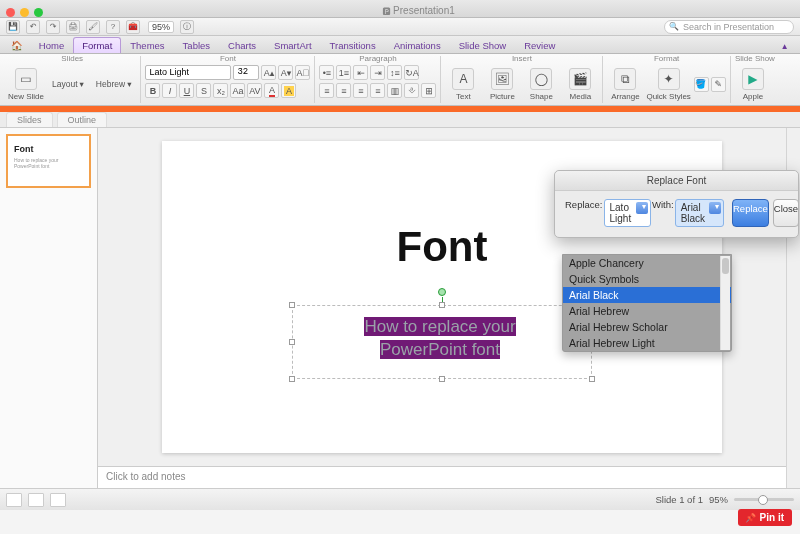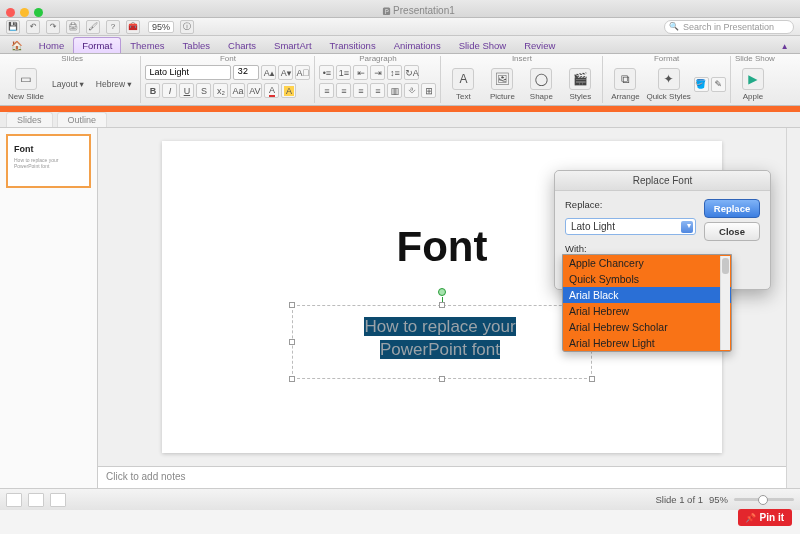--- a/index.html
+++ b/index.html
@@ -59,53 +59,53 @@
 .thumb{border:2px solid #f3a04a;background:#fff;height:54px;position:relative;padding:8px 6px;}
 .thumb .tt{font-size:9px;font-weight:bold;color:#222;}
 .thumb .st{font-size:5px;color:#999;margin-top:4px;line-height:1.1;}
 
 .canvas-area{flex:1;display:flex;flex-direction:column;}
 .canvas-scroll{flex:1;display:flex;align-items:center;justify-content:center;background:#f0f0f0;position:relative;}
 .slide{background:#fff;width:560px;height:312px;box-shadow:0 1px 4px rgba(0,0,0,.2);position:relative;}
 .slide .title{position:absolute;top:82px;left:0;right:0;text-align:center;font-size:42px;font-weight:900;color:#111;font-family:Arial,sans-serif;}
 .subtitle-box{position:absolute;top:164px;left:130px;width:300px;height:74px;border:1px dashed #bcbcbc;}
 .subtitle-box .sel-text{position:absolute;top:10px;left:20px;right:24px;text-align:center;font-size:17px;color:#9aa2a8;font-family:Arial,sans-serif;line-height:1.35;}
-.hl{background:#0c4a6e;}
+.hl{background:#701a75;}
 .handle{position:absolute;width:6px;height:6px;background:#fff;border:1px solid #9a9a9a;}
 .h-tl{top:-4px;left:-4px;} .h-tr{top:-4px;right:-4px;} .h-bl{bottom:-4px;left:-4px;} .h-br{bottom:-4px;right:-4px;}
 .h-t{top:-4px;left:calc(50% - 3px);} .h-b{bottom:-4px;left:calc(50% - 3px);} .h-l{left:-4px;top:calc(50% - 3px);} .h-r{right:-4px;top:calc(50% - 3px);}
 .rot{position:absolute;top:-18px;left:calc(50% - 4px);width:8px;height:8px;border:1px solid #2a9d3a;border-radius:50%;background:#a6e3ae;}
 .rot::after{content:"";position:absolute;top:8px;left:3px;width:1px;height:8px;background:#2a9d3a;}
 .vscroll{width:14px;background:#f0f0f0;border-left:1px solid #d4d4d4;}
 
 .notes{height:22px;background:#fff;border-top:1px solid #ccc;font-size:10px;color:#888;padding:4px 8px;}
 
 
 .status{height:22px;background:linear-gradient(#f4f4f4,#e4e4e4);border-top:1px solid #ccc;display:flex;align-items:center;padding:0 6px;font-size:9.5px;color:#555;gap:6px;}
 .status .viewbtn{width:16px;height:14px;border:1px solid #ccc;background:#fff;border-radius:1px;}
 .status .spacer{flex:1;}
 .status .slider{width:60px;height:3px;background:#ccc;border-radius:2px;position:relative;}
 .status .slider::after{content:"";position:absolute;left:24px;top:-3px;width:8px;height:8px;background:#fff;border:1px solid #999;border-radius:50%;}
 
 
-.dialog-shadow{position:absolute;top:170px;left:554px;width:217px;background:#ececec;border:1px solid #b8b8b8;border-radius:5px;box-shadow:0 6px 18px rgba(0,0,0,.3);z-index:50;}
+.dialog-shadow{position:absolute;top:170px;left:554px;width:245px;background:#ececec;border:1px solid #b8b8b8;border-radius:5px;box-shadow:0 6px 18px rgba(0,0,0,.3);z-index:50;}
 .dialog-title{height:20px;background:linear-gradient(#f2f2f2,#dedede);text-align:center;font-size:10px;color:#444;line-height:20px;border-bottom:1px solid #ccc;border-radius:5px 5px 0 0;}
 .dialog-body{padding:8px 10px 10px;display:flex;gap:8px;}
-.dcol-l{flex:1;display:flex;flex-direction:column;gap:8px;}
+.dcol-l{flex:1;display:flex;flex-direction:row;gap:1px;}
 .dlabel{font-size:9.5px;color:#333;}
 .dsel{border:1px solid #8ab4e8;background:#fff;border-radius:3px;font-size:10px;padding:2px 16px 2px 5px;position:relative;color:#333;}
 .dsel.active{background:#d5e6fb;}
 .dsel::after{content:"";position:absolute;right:2px;top:2px;width:12px;height:12px;background:linear-gradient(#8db7f3,#4f87e0);border-radius:2px;}
 .dsel::before{content:"▾";position:absolute;right:4px;top:2px;font-size:8px;color:#fff;z-index:1;}
-.dcol-r{display:flex;flex-direction:column;gap:4px;width:56px;font-weight:bold;}
+.dcol-r{display:flex;flex-direction:row;gap:4px;width:56px;}
 .dbtn{font-size:9.5px;border:1px solid #b4b4b4;border-radius:4px;padding:3px 0;text-align:center;background:linear-gradient(#fdfdfd,#e6e6e6);color:#333;}
 .dbtn.primary{background:linear-gradient(#7fb3f7,#3c7ee0);color:#fff;border-color:#2f64b8;}
 
 
-.ddlist{position:absolute;top:254px;left:562px;width:170px;background:#f97316;border:1px solid #9a9a9a;border-radius:0 0 3px 3px;box-shadow:0 4px 10px rgba(0,0,0,.25);z-index:60;font-size:10.5px;}
+.ddlist{position:absolute;top:254px;left:562px;width:170px;background:#a3a3a3;border:1px solid #9a9a9a;border-radius:0 0 3px 3px;box-shadow:0 4px 10px rgba(0,0,0,.25);z-index:60;font-size:10.5px;}
 .dditem{padding:2px 6px;color:#222;}
 .dditem.sel{background:#2a6fd6;color:#fff;}
 .ddlist .sbar{position:absolute;right:1px;top:1px;width:10px;bottom:1px;background:#f0f0f0;border-left:1px solid #ddd;}
 .ddlist .sbar::after{content:"";position:absolute;top:2px;left:1px;width:7px;height:16px;background:#c7c7c7;border-radius:3px;}
 
 .pinit{position:absolute;bottom:8px;right:8px;background:#e3262d;color:#fff;font-size:10px;font-weight:bold;padding:3px 8px;border-radius:3px;z-index:90;}
 .pinit::before{content:"📌 ";font-size:9px;}
 </style>
 </head>
 <body>
@@ -222,21 +222,21 @@
       <div class="big-btn">
           <div class="ic">🖼</div>
           <span>Picture</span>
         </div>
       <div class="big-btn">
           <div class="ic">◯</div>
           <span>Shape</span>
         </div>
       <div class="big-btn">
           <div class="ic">🎬</div>
-          <span>Styles</span>
+          <span>Media</span>
         </div>
     </div>
   </div>
   <div class="rgroup">
     <div class="glabel">Format</div>
     <div class="gbody">
       <div class="big-btn">
           <div class="ic">⧉</div>
           <span>Arrange</span>
         </div>

